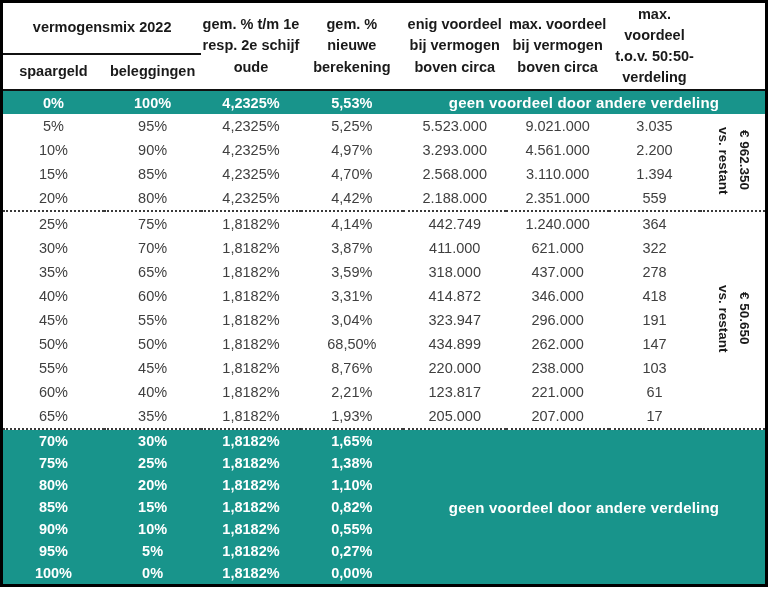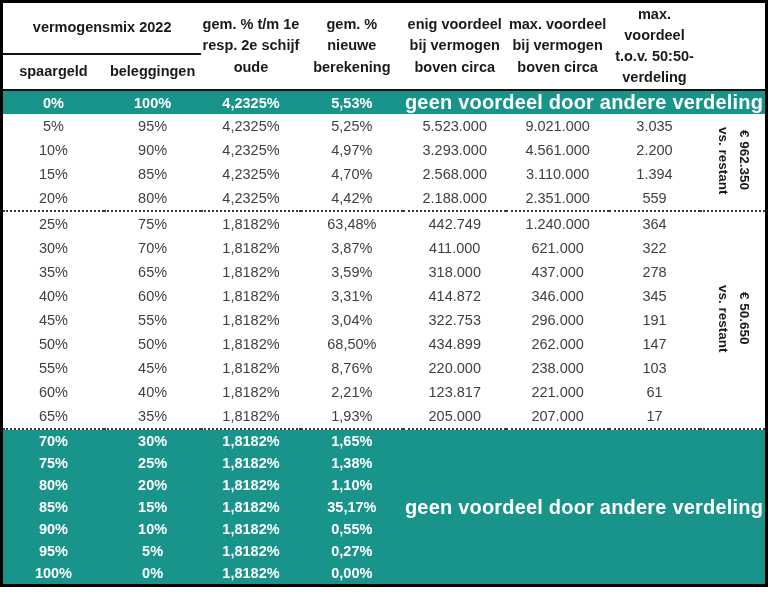--- a/index.html
+++ b/index.html
@@ -22,21 +22,21 @@
   thead tr.h1 th.span2{height:84px;}
   thead tr.h2 th{height:34px;vertical-align:middle;}
   tbody td{
     font-size:14.5px;color:#3f3f3f;font-weight:normal;height:24px;
   }
   tr.teal td{
     background:#18948B;color:#ffffff;font-weight:bold;
   }
   tr.teal-top td{height:23px;}
   tr.teal-bot td{height:22px;}
-  td.note{font-size:20px;letter-spacing:.2px;}
+  td.note{font-size:15px;letter-spacing:.2px;}
   td.dotted{border-top:2px dotted #3a3a3a;}
   td.vlabel-cell{vertical-align:middle;text-align:center;background:#fff;}
   .vlabel{
     display:inline-block;writing-mode:vertical-rl;
     font-weight:bold;color:#1a1a1a;font-size:13.5px;line-height:1.55;
     text-align:center;white-space:nowrap;
   }
   .vlabel span{display:block;}
 </style>
 </head>
@@ -127,21 +127,21 @@
       <td>4,42%</td>
       <td>2.188.000</td>
       <td>2.351.000</td>
       <td>559</td>
     </tr>
 
     <tr>
       <td class="dotted">25%</td>
       <td class="dotted">75%</td>
       <td class="dotted">1,8182%</td>
-      <td class="dotted">63,48%</td>
+      <td class="dotted">4,14%</td>
       <td class="dotted">442.749</td>
       <td class="dotted">1.240.000</td>
       <td class="dotted">364</td>
       <td rowspan="9" class="vlabel-cell dotted">
         <div class="vlabel">
           <span>€ 50.650</span>
           <span>vs. restant</span>
         </div>
       </td>
     </tr>
@@ -163,28 +163,28 @@
       <td>437.000</td>
       <td>278</td>
     </tr>
     <tr>
       <td>40%</td>
       <td>60%</td>
       <td>1,8182%</td>
       <td>3,31%</td>
       <td>414.872</td>
       <td>346.000</td>
-      <td>345</td>
+      <td>418</td>
     </tr>
     <tr>
       <td>45%</td>
       <td>55%</td>
       <td>1,8182%</td>
       <td>3,04%</td>
-      <td>322.753</td>
+      <td>323.947</td>
       <td>296.000</td>
       <td>191</td>
     </tr>
     <tr>
       <td>50%</td>
       <td>50%</td>
       <td>1,8182%</td>
       <td>68,50%</td>
       <td>434.899</td>
       <td>262.000</td>
@@ -234,21 +234,21 @@
     <tr class="teal teal-bot">
       <td>80%</td>
       <td>20%</td>
       <td>1,8182%</td>
       <td>1,10%</td>
     </tr>
     <tr class="teal teal-bot">
       <td>85%</td>
       <td>15%</td>
       <td>1,8182%</td>
-      <td>35,17%</td>
+      <td>0,82%</td>
     </tr>
     <tr class="teal teal-bot">
       <td>90%</td>
       <td>10%</td>
       <td>1,8182%</td>
       <td>0,55%</td>
     </tr>
     <tr class="teal teal-bot">
       <td>95%</td>
       <td>5%</td>

